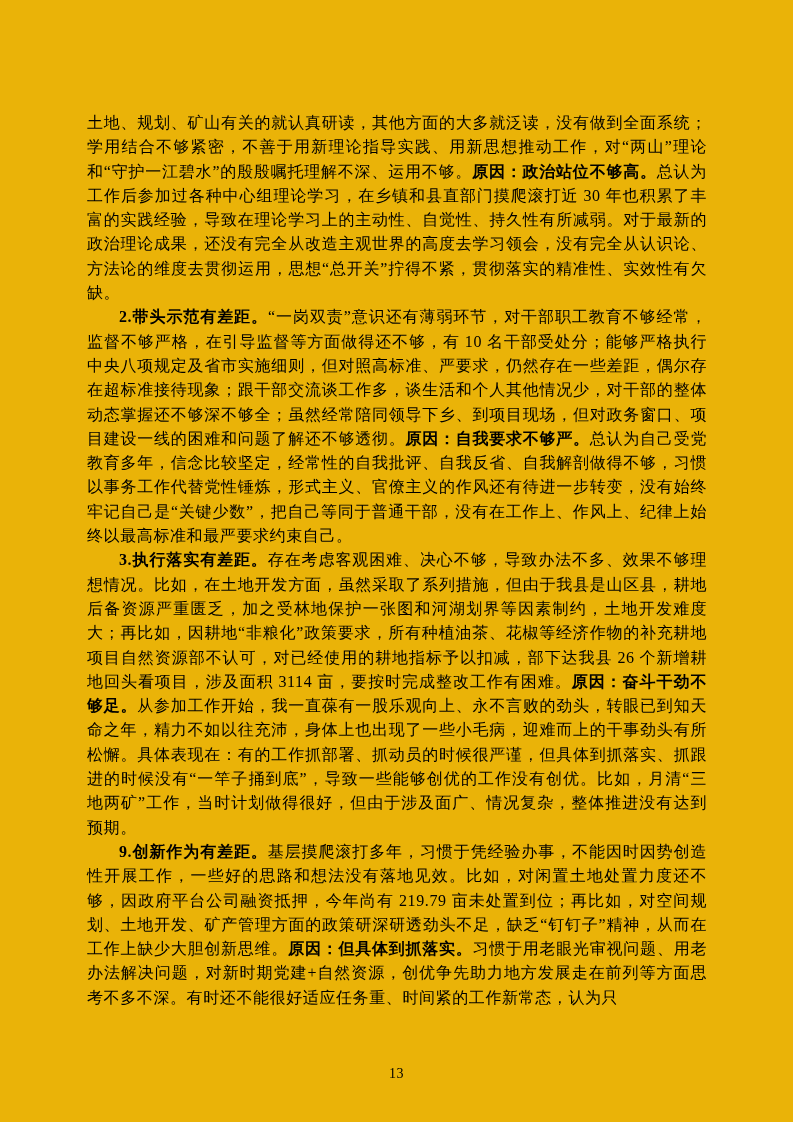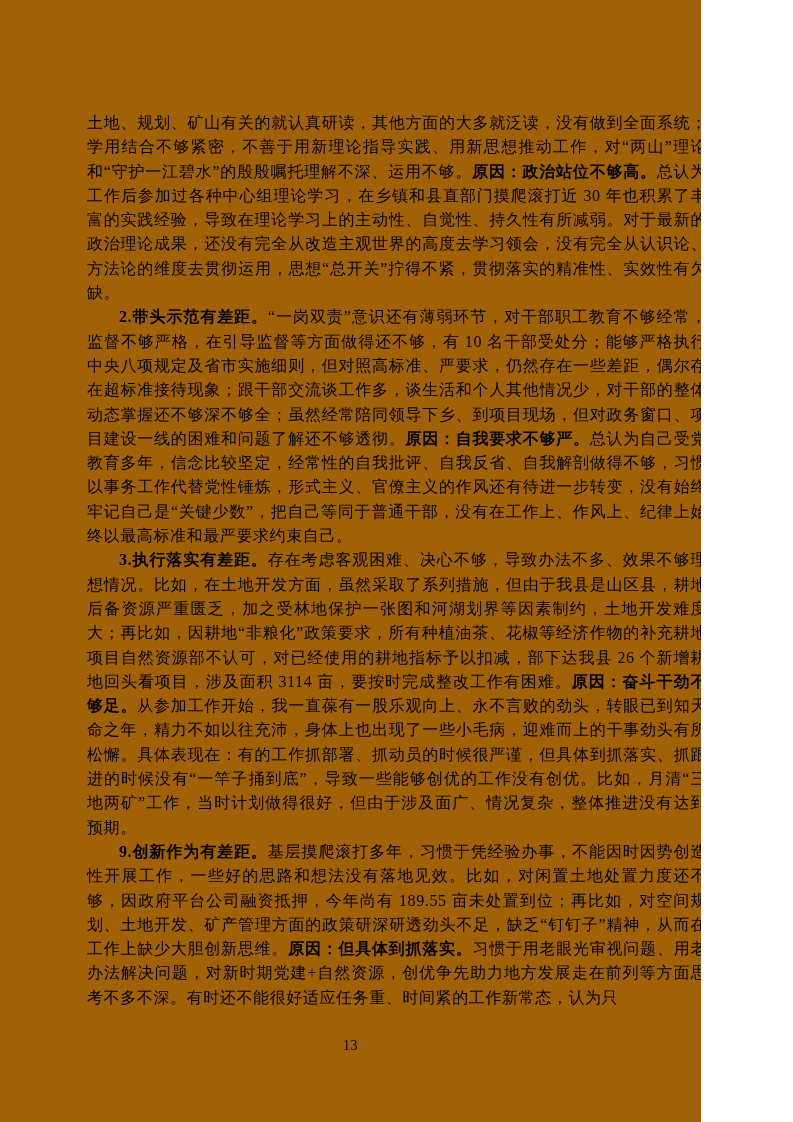--- a/index.html
+++ b/index.html
@@ -2,23 +2,23 @@
 <html><head>
 <meta charset="utf-8">
 <style>
   html, body {
     margin: 0;
     padding: 0;
     background: #ffffff;
   }
   .page {
     position: relative;
-    width: 701px;
+    width: 793px;
     height: 1122px;
-    background: #a16207;
+    background: #eab308;
     overflow: hidden;
     font-family: "Liberation Serif", "DejaVu Serif", serif;
     color: #000000;
   }
   .doc-body {
     position: absolute;
     left: 87px;
     top: 111px;
     width: 620px;
     font-size: 16px;
@@ -30,34 +30,34 @@
     margin: 0;
     padding: 0;
   }
   p.para.indent {
     text-indent: 2em;
   }
   .run { font-weight: 400; }
   .run.bold { font-weight: 700; }
   .page-footer {
     position: absolute;
-    top: 1038px;
+    top: 1066px;
     left: 0;
     width: 100%;
     text-align: center;
     font-size: 14px;
     letter-spacing: 0.5px;
   }
 </style>
 </head>
 <body>
 
 <div class="page">
   <main class="doc-body">
       <p class="para"><span class="run">土地、规划、矿山有关的就认真研读，其他方面的大多就泛读，没有做到全面系统；学用结合不够紧密，不善于用新理论指导实践、用新思想推动工作，对“两山”理论和“守护一江碧水”的殷殷嘱托理解不深、运用不够。</span><span class="run bold">原因：政治站位不够高。</span><span class="run">总认为工作后参加过各种中心组理论学习，在乡镇和县直部门摸爬滚打近 30 年也积累了丰富的实践经验，导致在理论学习上的主动性、自觉性、持久性有所减弱。对于最新的政治理论成果，还没有完全从改造主观世界的高度去学习领会，没有完全从认识论、方法论的维度去贯彻运用，思想“总开关”拧得不紧，贯彻落实的精准性、实效性有欠缺。</span></p>
       <p class="para indent"><span class="run bold">2.带头示范有差距。</span><span class="run">“一岗双责”意识还有薄弱环节，对干部职工教育不够经常，监督不够严格，在引导监督等方面做得还不够，有 10 名干部受处分；能够严格执行中央八项规定及省市实施细则，但对照高标准、严要求，仍然存在一些差距，偶尔存在超标准接待现象；跟干部交流谈工作多，谈生活和个人其他情况少，对干部的整体动态掌握还不够深不够全；虽然经常陪同领导下乡、到项目现场，但对政务窗口、项目建设一线的困难和问题了解还不够透彻。</span><span class="run bold">原因：自我要求不够严。</span><span class="run">总认为自己受党教育多年，信念比较坚定，经常性的自我批评、自我反省、自我解剖做得不够，习惯以事务工作代替党性锤炼，形式主义、官僚主义的作风还有待进一步转变，没有始终牢记自己是“关键少数”，把自己等同于普通干部，没有在工作上、作风上、纪律上始终以最高标准和最严要求约束自己。</span></p>
       <p class="para indent"><span class="run bold">3.执行落实有差距。</span><span class="run">存在考虑客观困难、决心不够，导致办法不多、效果不够理想情况。比如，在土地开发方面，虽然采取了系列措施，但由于我县是山区县，耕地后备资源严重匮乏，加之受林地保护一张图和河湖划界等因素制约，土地开发难度大；再比如，因耕地“非粮化”政策要求，所有种植油茶、花椒等经济作物的补充耕地项目自然资源部不认可，对已经使用的耕地指标予以扣减，部下达我县 26 个新增耕地回头看项目，涉及面积 3114 亩，要按时完成整改工作有困难。</span><span class="run bold">原因：奋斗干劲不够足。</span><span class="run">从参加工作开始，我一直葆有一股乐观向上、永不言败的劲头，转眼已到知天命之年，精力不如以往充沛，身体上也出现了一些小毛病，迎难而上的干事劲头有所松懈。具体表现在：有的工作抓部署、抓动员的时候很严谨，但具体到抓落实、抓跟进的时候没有“一竿子捅到底”，导致一些能够创优的工作没有创优。比如，月清“三地两矿”工作，当时计划做得很好，但由于涉及面广、情况复杂，整体推进没有达到预期。</span></p>
-      <p class="para indent"><span class="run bold">9.创新作为有差距。</span><span class="run">基层摸爬滚打多年，习惯于凭经验办事，不能因时因势创造性开展工作，一些好的思路和想法没有落地见效。比如，对闲置土地处置力度还不够，因政府平台公司融资抵押，今年尚有 189.55 亩未处置到位；再比如，对空间规划、土地开发、矿产管理方面的政策研深研透劲头不足，缺乏“钉钉子”精神，从而在工作上缺少大胆创新思维。</span><span class="run bold">原因：但具体到抓落实。</span><span class="run">习惯于用老眼光审视问题、用老办法解决问题，对新时期党建+自然资源，创优争先助力地方发展走在前列等方面思考不多不深。有时还不能很好适应任务重、时间紧的工作新常态，认为只</span></p>
+      <p class="para indent"><span class="run bold">9.创新作为有差距。</span><span class="run">基层摸爬滚打多年，习惯于凭经验办事，不能因时因势创造性开展工作，一些好的思路和想法没有落地见效。比如，对闲置土地处置力度还不够，因政府平台公司融资抵押，今年尚有 219.79 亩未处置到位；再比如，对空间规划、土地开发、矿产管理方面的政策研深研透劲头不足，缺乏“钉钉子”精神，从而在工作上缺少大胆创新思维。</span><span class="run bold">原因：但具体到抓落实。</span><span class="run">习惯于用老眼光审视问题、用老办法解决问题，对新时期党建+自然资源，创优争先助力地方发展走在前列等方面思考不多不深。有时还不能很好适应任务重、时间紧的工作新常态，认为只</span></p>
     </main>
   <div class="page-footer">
     <span>13</span>
   </div>
 </div>
 
 </body></html>

